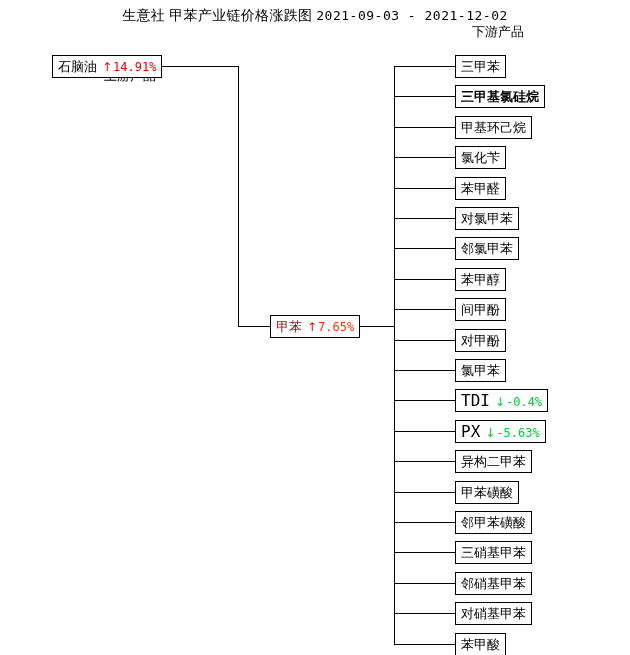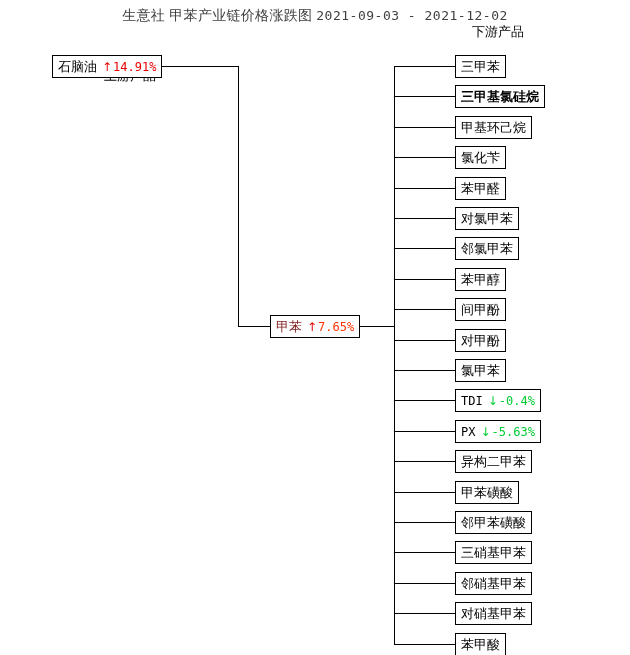--- a/index.html
+++ b/index.html
@@ -18,21 +18,21 @@
 
   
   #chart-title {
     position: absolute;
     left: 0;
     top: 6px;
     width: 630px;
     text-align: center;
     font-size: 14px;
     line-height: 18px;
-    color: #404040;
+    color: #000000;
     white-space: nowrap;
     letter-spacing: 0.3px;
   }
   #chart-title .title-dates {
     font-family: "DejaVu Sans Mono", "Liberation Mono", monospace;
     font-size: 13px;
     letter-spacing: 0.5px;
     padding-left: 4px;
   }
 
@@ -93,21 +93,21 @@
   
   #node-center { left: 270px; top: 315px; }
   #node-center .node-label  { color: #7f1d1d; }
   #node-center .node-change { color: #ff3300; }
   #node-center .arrow       { color: #e60000; }
 
   
   .node-downstream { left: 455px; }
   .node-downstream.mono .node-label {
     font-family: "DejaVu Sans Mono", "Liberation Mono", monospace;
-    font-size: 12px;
+    font-size: 16px;
   }
 </style>
 </head>
 <body>
 
 <div id="chart-title">
   <span>生意社 甲苯产业链价格涨跌图</span><span class="title-dates">2021-09-03 - 2021-12-02</span>
 </div>
 
 <div class="column-header" id="upstream-header">上游产品</div>

